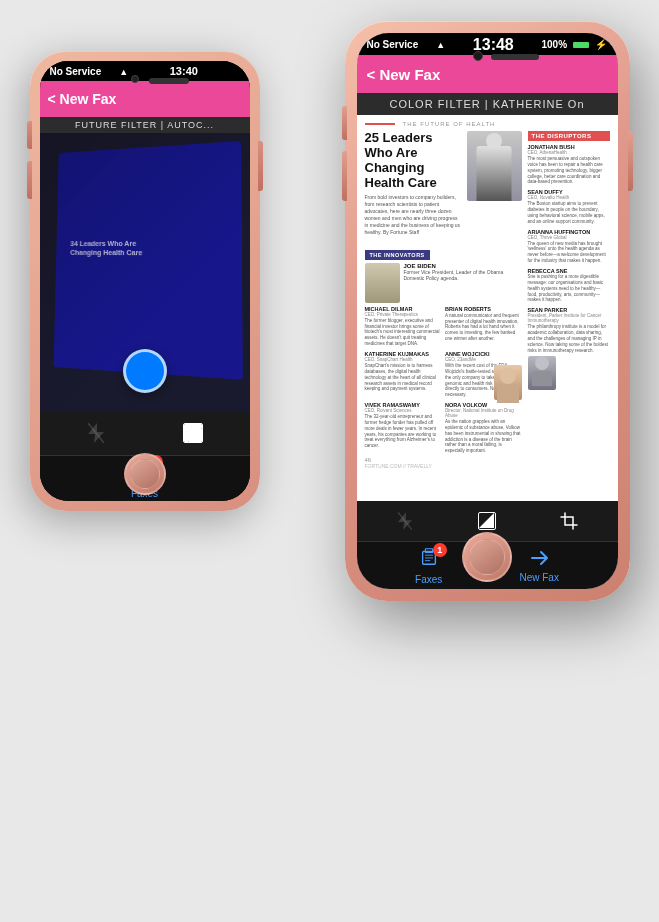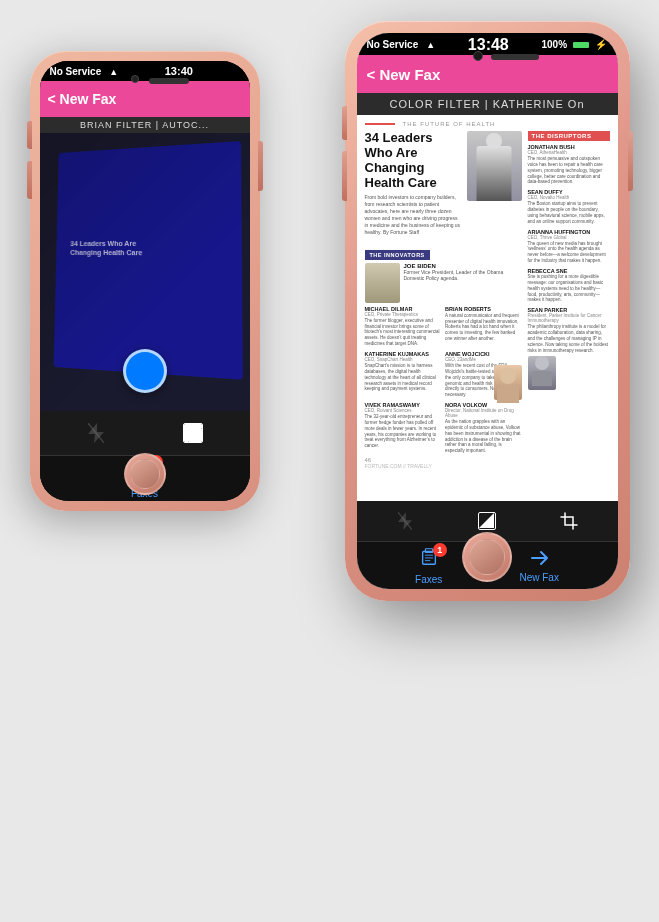--- a/index.html
+++ b/index.html
@@ -20,21 +20,21 @@
       display: flex;
       justify-content: space-between;
       align-items: center;
       padding: 4px 12px 2px;
       font-size: 11px;
       font-weight: 600;
       color: #000;
       height: 22px;
     }
 
-    .status-left { display: flex; align-items: flex-end; gap: 8px; }
+    .status-left { display: flex; align-items: flex-end; gap: 18px; }
     .status-right { display: flex; align-items: center; gap: 4px; }
     .battery-body {
       width: 20px;
       height: 10px;
       border: 1.5px solid #000;
       border-radius: 2px;
       position: relative;
       padding: 1px;
     }
     .battery-body::after {
@@ -452,21 +452,21 @@
             <span style="font-size:11px; font-weight:700;">13:40</span>
             <div class="status-right">
             </div>
           </div>
 
           <div class="nav-bar" style="height:36px; padding: 5px 8px;">
             <span style="color:#fff; font-size:14px; font-weight:600;">&lt; New Fax</span>
           </div>
 
           <div class="filter-bar" style="font-size:9px; padding:3px 5px;">
-            <span>BRIAN FILTER | AUTOC...</span>
+            <span>FUTURE FILTER | AUTOC...</span>
           </div>
 
           <div class="camera-view">
             <div class="camera-bg"></div>
 
             <div style="position:absolute; top:12px; left:10px; right:12px; bottom:40px; background:#1515aa; opacity:0.75; border-radius:4px; transform:perspective(300px) rotateY(-10deg) rotateX(3deg);"></div>
 
             <div style="position:absolute; top:38%; left:14%; color:rgba(255,255,255,0.7); font-size:7px; font-weight:800; line-height:1.3; transform:perspective(300px) rotateY(-10deg) rotateX(3deg); pointer-events:none;">
               34 Leaders Who Are<br>Changing Health Care
             </div>
@@ -558,21 +558,21 @@
                 <div style="width:30px; height:2px; background:#e05050;"></div>
                 <span style="font-size:6px; color:#999; letter-spacing:1px; text-transform:uppercase;">THE FUTURE OF HEALTH</span>
               </div>
 
               <div style="display:flex; gap:6px;">
 
                 <div style="flex:1;">
                   
                   <div style="display:flex; gap:5px; margin-bottom:4px;">
                     <div style="flex:1;">
-                      <h1 style="font-size:13px; font-weight:900; color:#111; line-height:1.15; margin-bottom:3px; font-family:-apple-system,sans-serif;">34 Leaders Who Are Changing Health Care</h1>
+                      <h1 style="font-size:13px; font-weight:900; color:#111; line-height:1.15; margin-bottom:3px; font-family:-apple-system,sans-serif;">25 Leaders Who Are Changing Health Care</h1>
                       <p style="font-size:5px; color:#555; line-height:1.4; margin-bottom:3px;">From bold investors to company builders, from research scientists to patient advocates, here are nearly three dozen women and men who are driving progress in medicine and the business of keeping us healthy.
 By Fortune Staff</p>
                     </div>
 
                     <div style="width:55px; flex-shrink:0;">
                       <div style="width:55px; height:70px; background:linear-gradient(180deg,#c8c8c8 0%,#9090a0 100%); border-radius:2px; overflow:hidden; position:relative;">
 
                         <div style="position:absolute; bottom:0; left:50%; transform:translateX(-50%); width:35px; height:55px; background:linear-gradient(180deg,#e0e0e0 0%,#aaaaaa 40%,#555 100%); border-radius:3px 3px 0 0;"></div>
                         <div style="position:absolute; bottom:52px; left:50%; transform:translateX(-50%); width:16px; height:16px; background:#ddd; border-radius:50%;"></div>
                       </div>

